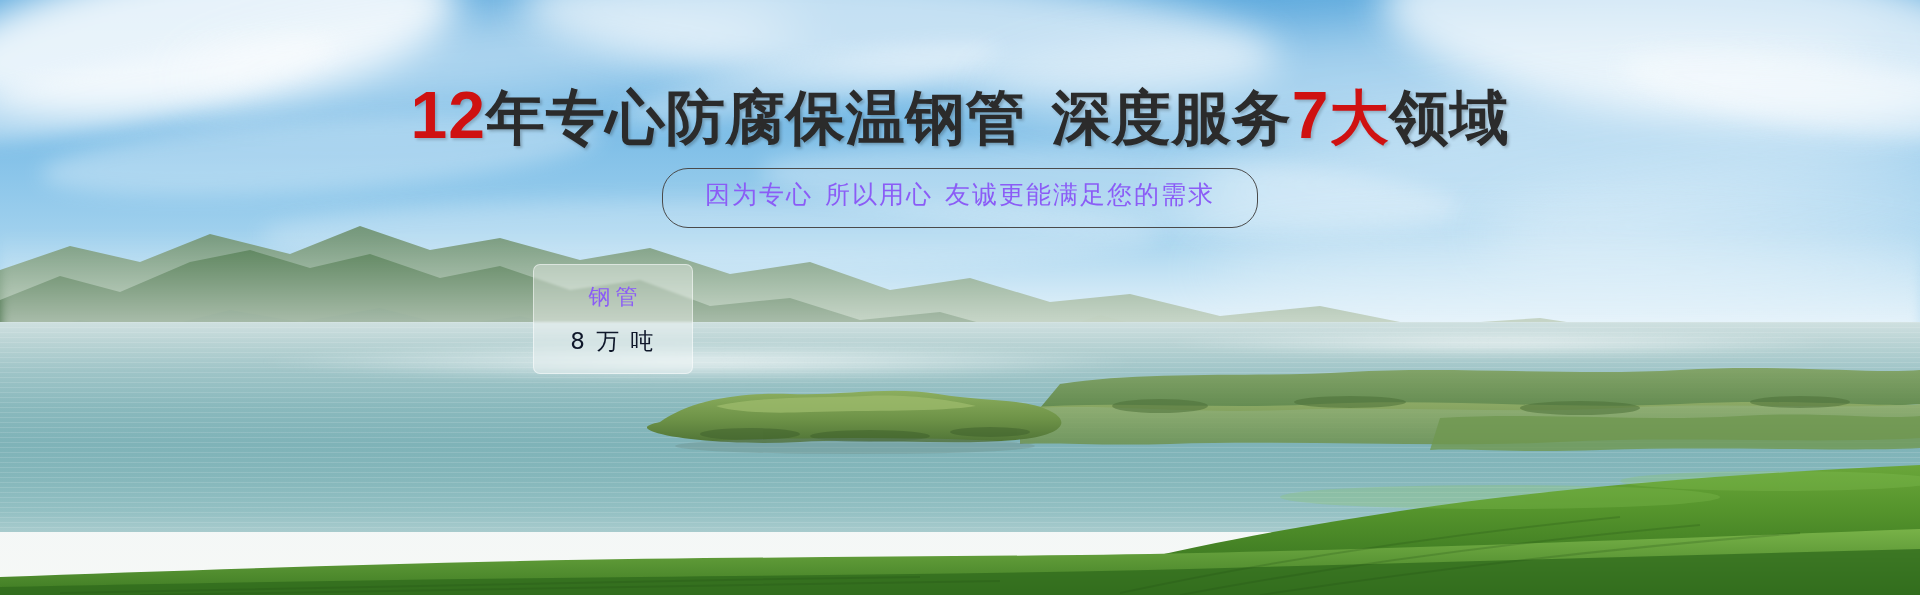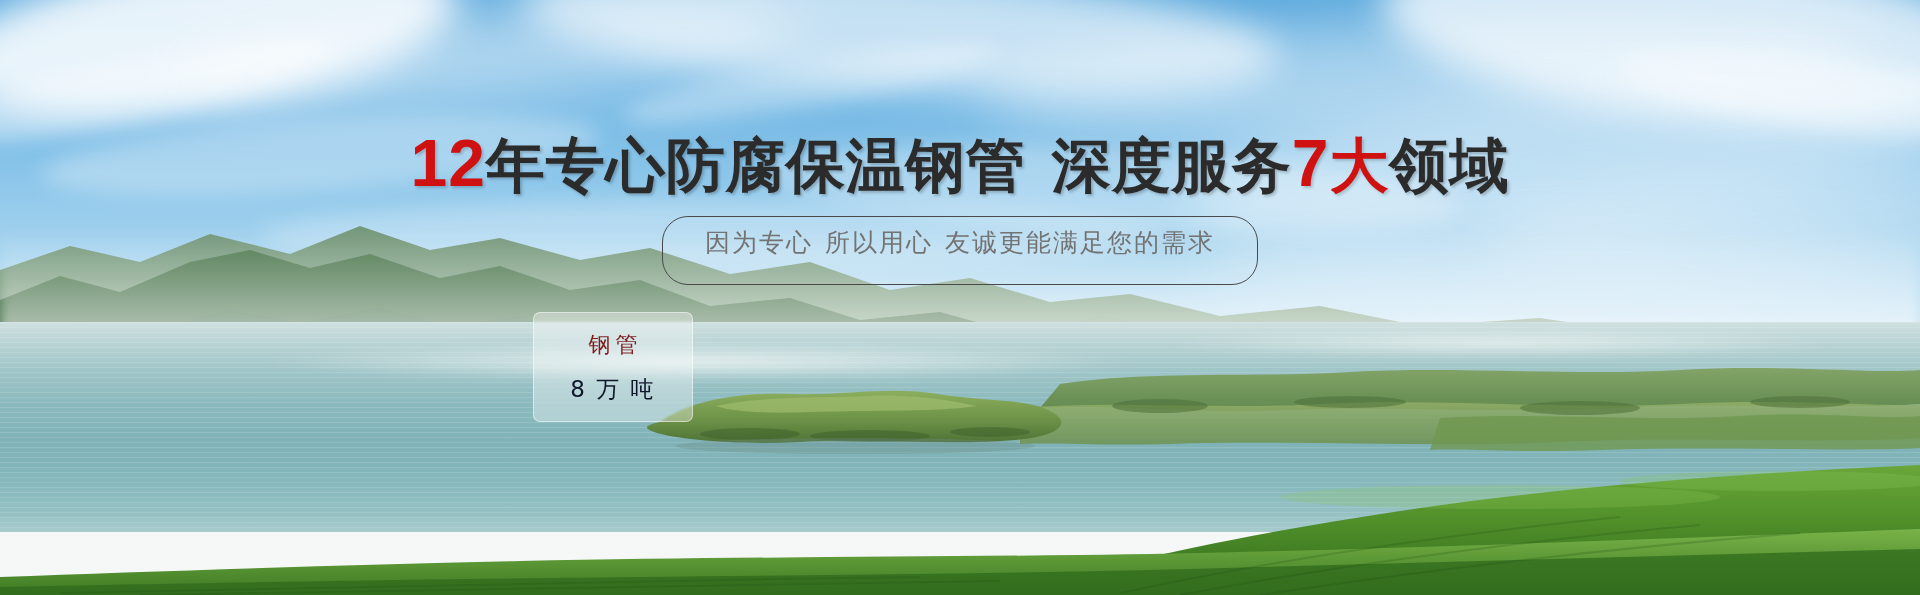--- a/index.html
+++ b/index.html
@@ -96,21 +96,21 @@
 
   
   .island{position:absolute;left:620px;top:378px;width:480px;height:80px;}
   .island svg{display:block;}
 
   
   .grass{position:absolute;left:0;bottom:0;width:1920px;height:150px;}
   .grass svg{display:block;}
 
   
-  .content{position:absolute;inset:0;margin-top:48px;}
+  .content{position:absolute;inset:0;}
 
   .headline{
     position:absolute;left:0;right:0;top:82px;
     text-align:center;
     font-size:59px;
     font-weight:bold;
     letter-spacing:1px;
     line-height:1;
     white-space:nowrap;
     color:#2b2b2b;
@@ -128,25 +128,25 @@
     text-shadow:2px 2px 3px rgba(0,0,0,.18);
   }
   .headline .gap{display:inline-block;width:26px;}
 
   .pill-wrap{
     position:absolute;left:0;right:0;top:168px;
     text-align:center;
   }
   .pill{
     display:inline-block;
-    padding:9px 42px 25px;
+    padding:9px 42px 16px;
     border:1px solid #4a4a4a;
     border-radius:26px;
     font-size:25px;
-    color:#737373;
+    color:#8b5cf6;
     letter-spacing:2px;
     white-space:nowrap;
     background:rgba(255,255,255,.04);
     font-family:"DejaVu Sans","Liberation Sans",sans-serif;
   }
   .pill .sp{display:inline-block;width:12px;}
 
   
   .cards{
     position:absolute;left:533px;top:264px;
@@ -157,21 +157,21 @@
     width:158px;height:108px;
     border-radius:7px;
     background:rgba(255,255,255,.34);
     border:1px solid rgba(255,255,255,.5);
     display:flex;flex-direction:column;
     align-items:center;justify-content:center;
     backdrop-filter:blur(1px);
   }
   .card .title{
     font-size:22px;
-    color:#7f1d1d;
+    color:#8b5cf6;
     letter-spacing:5px;
     text-indent:5px;
     margin-bottom:14px;
     font-family:"DejaVu Sans","Liberation Sans",sans-serif;
   }
   .card .value{
     font-size:23px;
     color:#0f172a;
     letter-spacing:2px;
     font-family:"DejaVu Sans","Liberation Sans",sans-serif;

